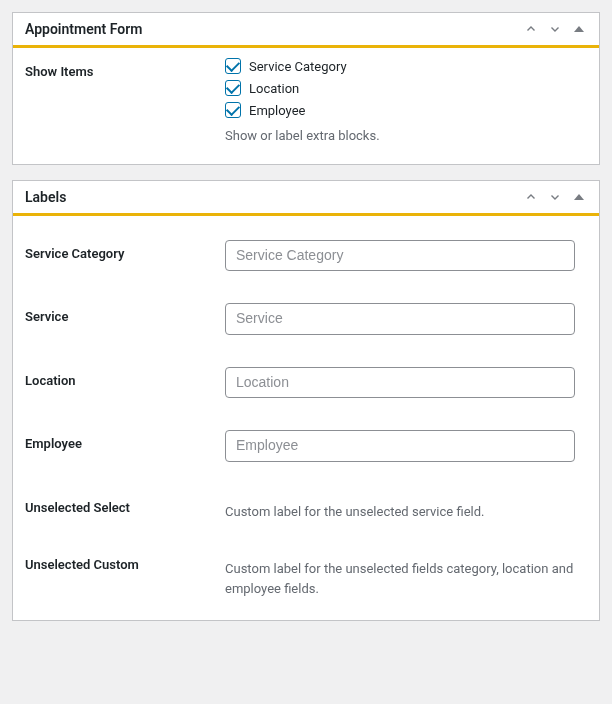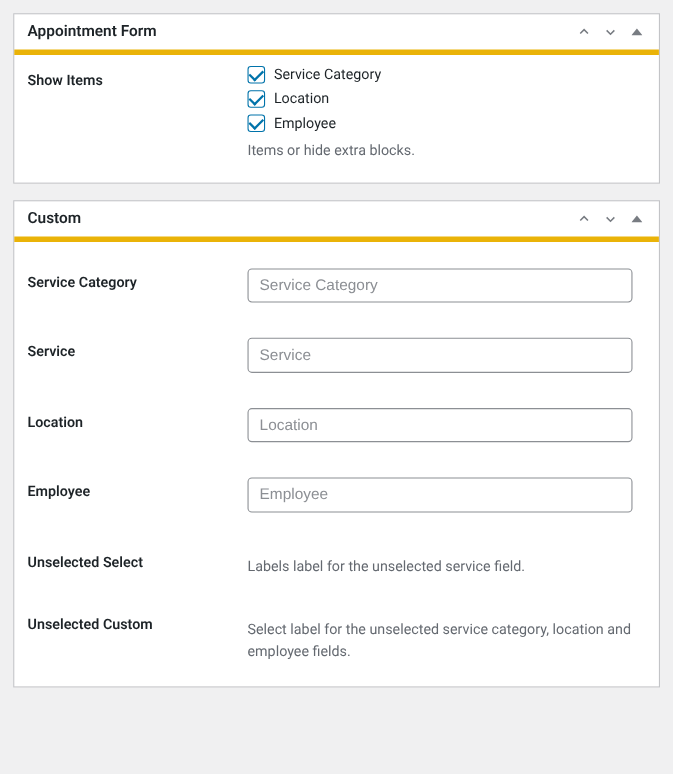--- a/index.html
+++ b/index.html
@@ -17,21 +17,21 @@
     .panel {
       background: #fff;
       border: 1px solid #c3c4c7;
       margin-bottom: 15px;
     }
     .panel-header {
       display: flex;
       align-items: center;
       justify-content: space-between;
       padding: 8px 12px;
-      border-bottom: 5px solid #eab308;
+      border-bottom: 3px solid #eab308;
       text-align: right;
     }
     .panel-title {
       font-size: 14px;
       font-weight: 600;
       color: #1d2327;
     }
     .panel-controls {
       display: flex;
       align-items: center;
@@ -170,29 +170,29 @@
           <span>Service Category</span>
         </div>
         <div class="checkbox-item">
           <span class="checkbox checked"></span>
           <span>Location</span>
         </div>
         <div class="checkbox-item">
           <span class="checkbox checked"></span>
           <span>Employee</span>
         </div>
-        <div class="help-text">Items or hide extra blocks.</div>
+        <div class="help-text">Show or label extra blocks.</div>
       </div>
     </div>
   </div>
 </div>
 
 <div class="panel labels-panel">
   <div class="panel-header">
-    <div class="panel-title">Custom</div>
+    <div class="panel-title">Labels</div>
     <div class="panel-controls">
       <span class="ctrl">
         <svg viewBox="0 0 20 20" fill="none" stroke="currentColor" stroke-width="2">
             <polyline points="5,12 10,7 15,12"></polyline>
           </svg>
       </span>
       <span class="ctrl">
         <svg viewBox="0 0 20 20" fill="none" stroke="currentColor" stroke-width="2">
             <polyline points="5,8 10,13 15,8"></polyline>
           </svg>
@@ -230,25 +230,25 @@
     <div class="field-row">
       <div class="field-label">Employee</div>
       <div class="field-content">
         <input type="text" class="text-input" placeholder="Employee" style="">
       </div>
     </div>
 
     <div class="field-row has-help">
       <div class="field-label">Unselected Select</div>
       <div class="field-content">
-        <div class="help-text">Labels label for the unselected service field.</div>
+        <div class="help-text">Custom label for the unselected service field.</div>
       </div>
     </div>
 
     <div class="field-row has-help">
       <div class="field-label">Unselected Custom</div>
       <div class="field-content">
-        <div class="help-text">Select label for the unselected service category, location and employee fields.</div>
+        <div class="help-text">Custom label for the unselected fields category, location and employee fields.</div>
       </div>
     </div>
 
   </div>
 </div>
 
 </body></html>

